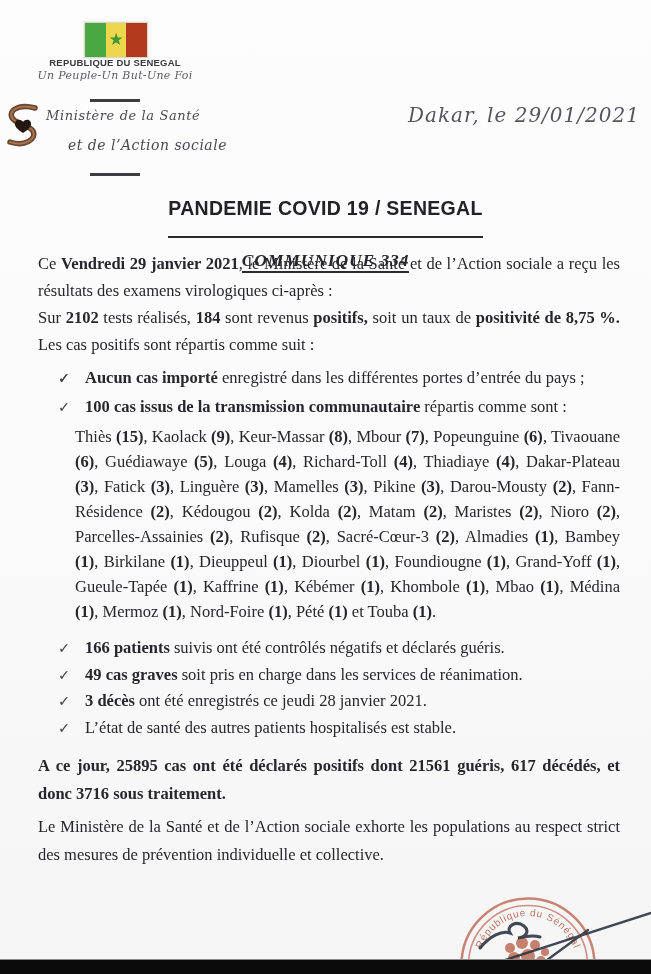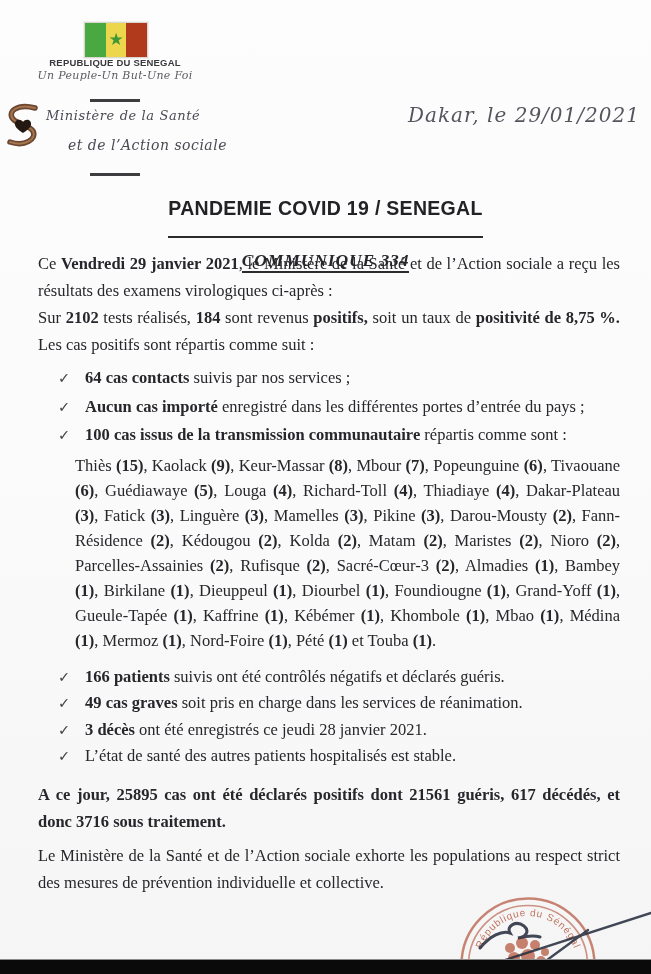--- a/index.html
+++ b/index.html
@@ -78,21 +78,21 @@
   <div class="titles">
     <div><span class="t1">PANDEMIE COVID 19 / SENEGAL</span></div>
     <div><span class="t2">COMMUNIQUE 334</span></div>
   </div>
 
   <div class="content">
     <p class="p"><span>Ce </span><span class="b">Vendredi 29 janvier 2021</span><span>, le Ministère de la Santé et de l’Action sociale a reçu les résultats des examens virologiques ci-après :</span></p>
     <p class="p"><span>Sur </span><span class="b">2102</span><span> tests réalisés, </span><span class="b">184</span><span> sont revenus </span><span class="b">positifs,</span><span> soit un taux de </span><span class="b">positivité de 8,75 %.</span><span>  Les cas positifs sont répartis comme suit :</span></p>
 
     <ul class="checks top">
-        <li><span class="check">✓</span><span><span class="b">64 cas contacts</span><span> suivis par nos services ;</span></span></li>
+        <li><span class="check">✓</span></li>
         <li><span class="check">✓</span><span><span class="b">Aucun cas importé</span><span> enregistré dans les différentes portes d’entrée du pays ;</span></span></li>
         <li><span class="check">✓</span><span><span class="b">100 cas issus de la transmission communautaire</span><span> répartis comme sont :</span></span></li>
       </ul>
 
     <div class="cases"><span>Thiès </span><span class="b">(15)</span>, <span>Kaolack </span><span class="b">(9)</span>, <span>Keur-Massar </span><span class="b">(8)</span>, <span>Mbour </span><span class="b">(7)</span>, <span>Popeunguine </span><span class="b">(6)</span>, <span>Tivaouane </span><span class="b">(6)</span>, <span>Guédiawaye </span><span class="b">(5)</span>, <span>Louga </span><span class="b">(4)</span>, <span>Richard-Toll </span><span class="b">(4)</span>, <span>Thiadiaye </span><span class="b">(4)</span>, <span>Dakar-Plateau </span><span class="b">(3)</span>, <span>Fatick </span><span class="b">(3)</span>, <span>Linguère </span><span class="b">(3)</span>, <span>Mamelles </span><span class="b">(3)</span>, <span>Pikine </span><span class="b">(3)</span>, <span>Darou-Mousty </span><span class="b">(2)</span>, <span>Fann-Résidence </span><span class="b">(2)</span>, <span>Kédougou </span><span class="b">(2)</span>, <span>Kolda </span><span class="b">(2)</span>, <span>Matam </span><span class="b">(2)</span>, <span>Maristes </span><span class="b">(2)</span>, <span>Nioro </span><span class="b">(2)</span>, <span>Parcelles-Assainies </span><span class="b">(2)</span>, <span>Rufisque </span><span class="b">(2)</span>, <span>Sacré-Cœur-3 </span><span class="b">(2)</span>, <span>Almadies </span><span class="b">(1)</span>, <span>Bambey </span><span class="b">(1)</span>, <span>Birkilane </span><span class="b">(1)</span>, <span>Dieuppeul </span><span class="b">(1)</span>, <span>Diourbel </span><span class="b">(1)</span>, <span>Foundiougne </span><span class="b">(1)</span>, <span>Grand-Yoff </span><span class="b">(1)</span>, <span>Gueule-Tapée </span><span class="b">(1)</span>, <span>Kaffrine </span><span class="b">(1)</span>, <span>Kébémer </span><span class="b">(1)</span>, <span>Khombole </span><span class="b">(1)</span>, <span>Mbao </span><span class="b">(1)</span>, <span>Médina </span><span class="b">(1)</span>, <span>Mermoz </span><span class="b">(1)</span>, <span>Nord-Foire </span><span class="b">(1)</span>, <span>Pété </span><span class="b">(1)</span> et <span>Touba </span><span class="b">(1)</span>.</div>
 
     <ul class="checks bottom">
         <li><span class="check">✓</span><span><span class="b">166 patients</span><span> suivis ont été contrôlés négatifs et déclarés guéris.</span></span></li>
         <li><span class="check">✓</span><span><span class="b">49 cas graves</span><span> soit pris en charge dans les services de réanimation.</span></span></li>
         <li><span class="check">✓</span><span><span class="b">3 décès</span><span> ont été enregistrés ce jeudi 28 janvier 2021.</span></span></li>

